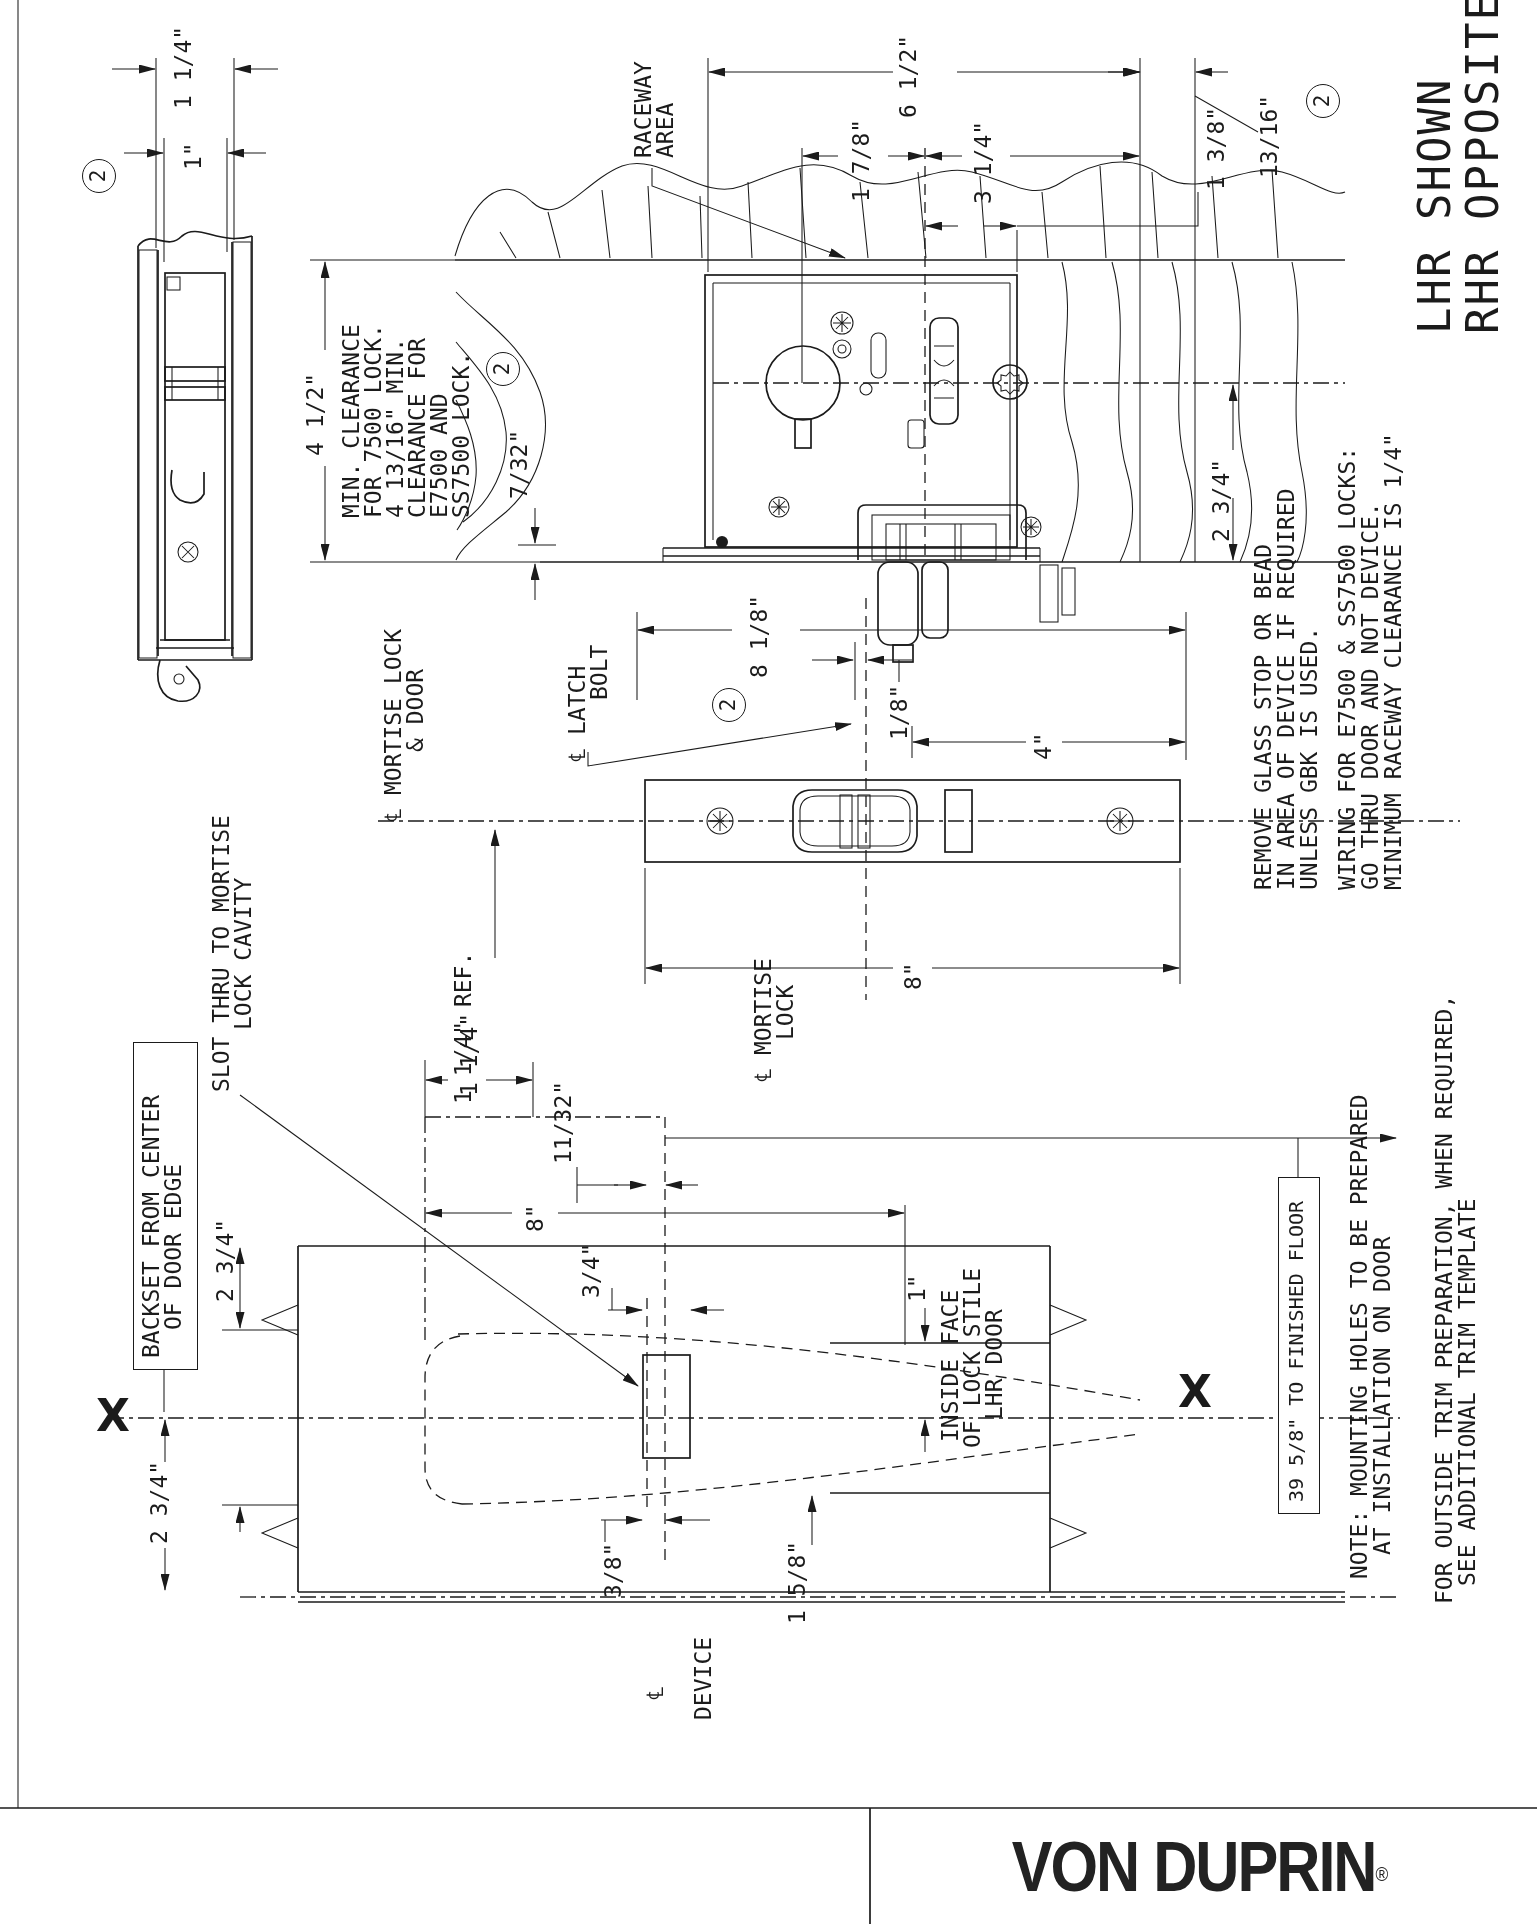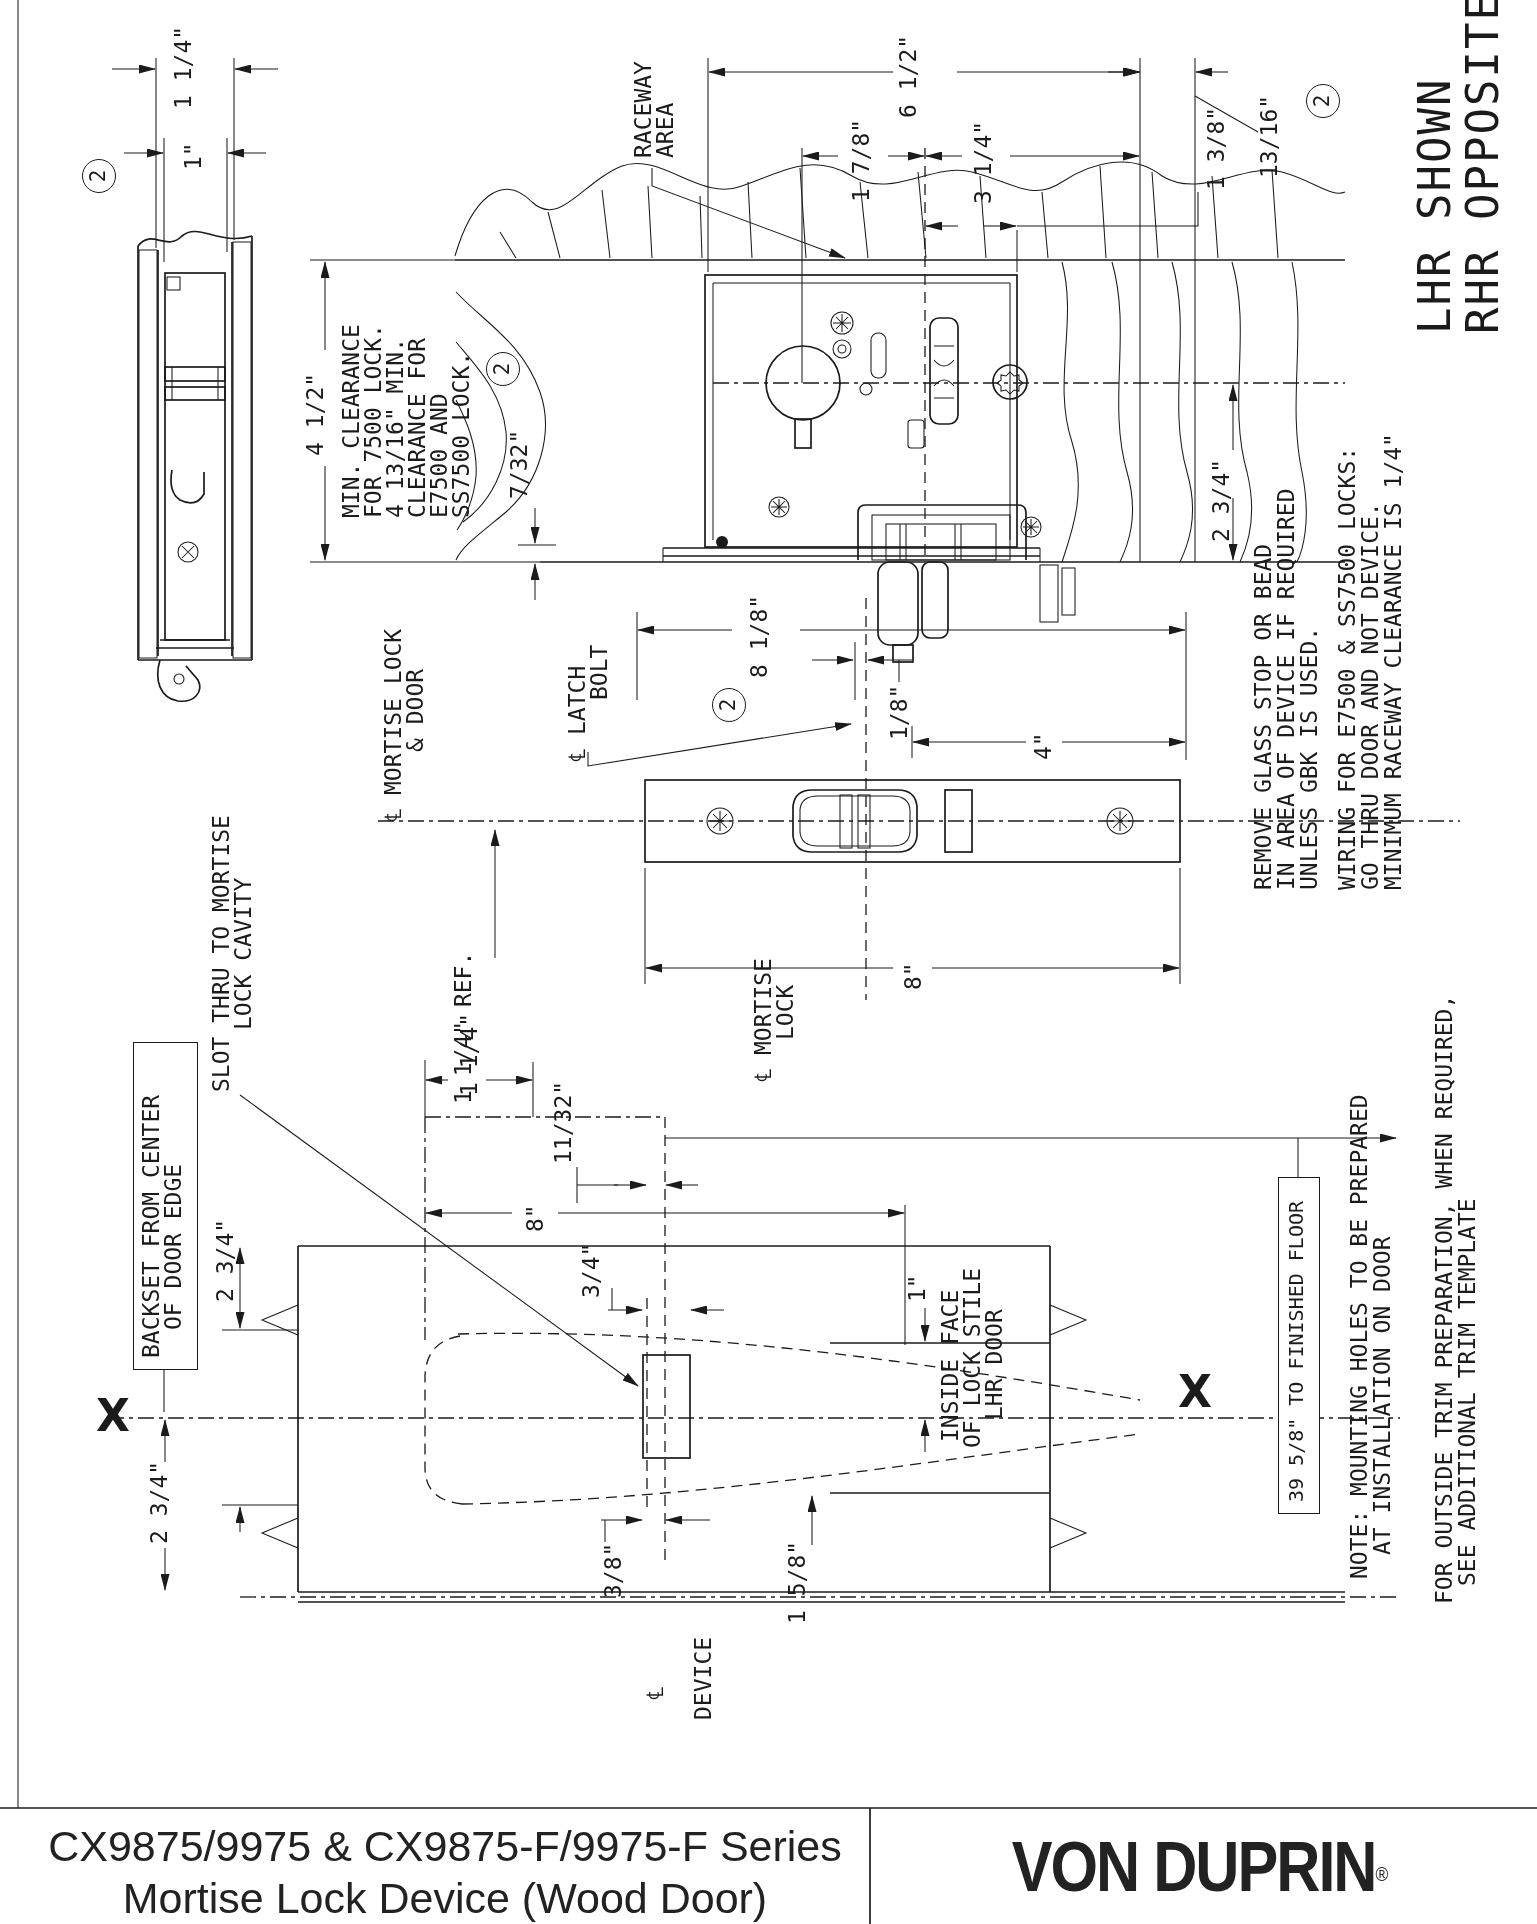--- a/index.html
+++ b/index.html
@@ -351,17 +351,15 @@
   <div class="xmark" style="left:96px;top:1396px;">X</div>
   <div class="xmark" style="left:1178px;top:1372px;">X</div>
   <div class="boxlab" style="left:1278px;top:1177px;width:40px;height:335px;"></div>
   <div class="r sm" style="left:1286px;top:1502px;">39 5/8" TO FINISHED FLOOR</div>
 
   <div class="r" style="left:1348px;top:1579px;">NOTE: MOUNTING HOLES TO BE PREPARED</div>
   <div class="r" style="left:1371px;top:1555px;">AT INSTALLATION ON DOOR</div>
   <div class="r" style="left:1433px;top:1604px;">FOR OUTSIDE TRIM PREPARATION, WHEN REQUIRED,</div>
   <div class="r" style="left:1456px;top:1586px;">SEE ADDITIONAL TRIM TEMPLATE</div>
 
-  <div class="tb title-line" style="left:30px;top:1822px;">CX9875/9975 &amp; CX9875-F/9975-F Series</div>
-  <div class="tb title-line" style="left:30px;top:1874px;">Mortise Lock Device (Wood Door)</div>
   <div class="tb brand" style="left:880px;top:1832px;"><span>VON DUPRIN</span><span class="reg">®</span></div>
 
 </div>
 
 </body></html>

